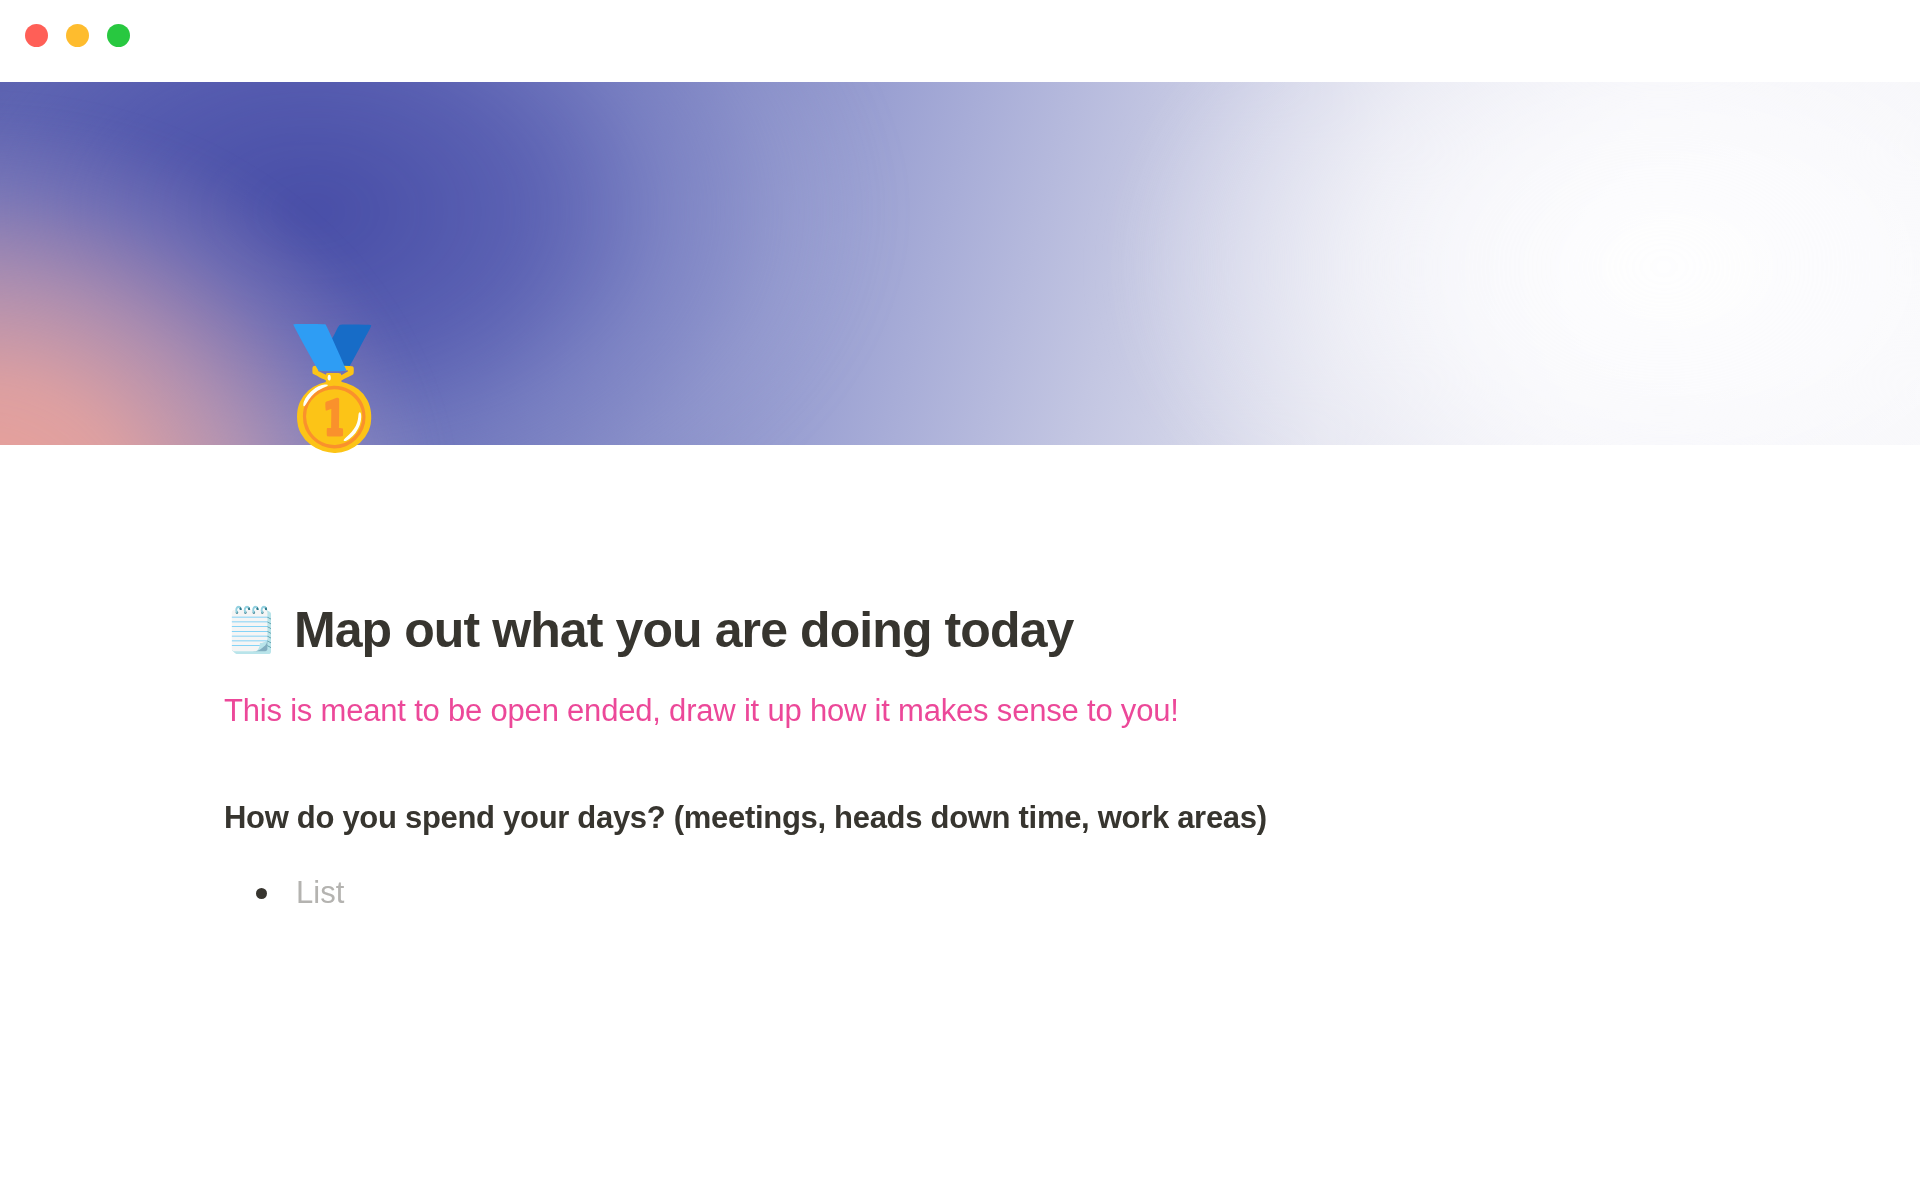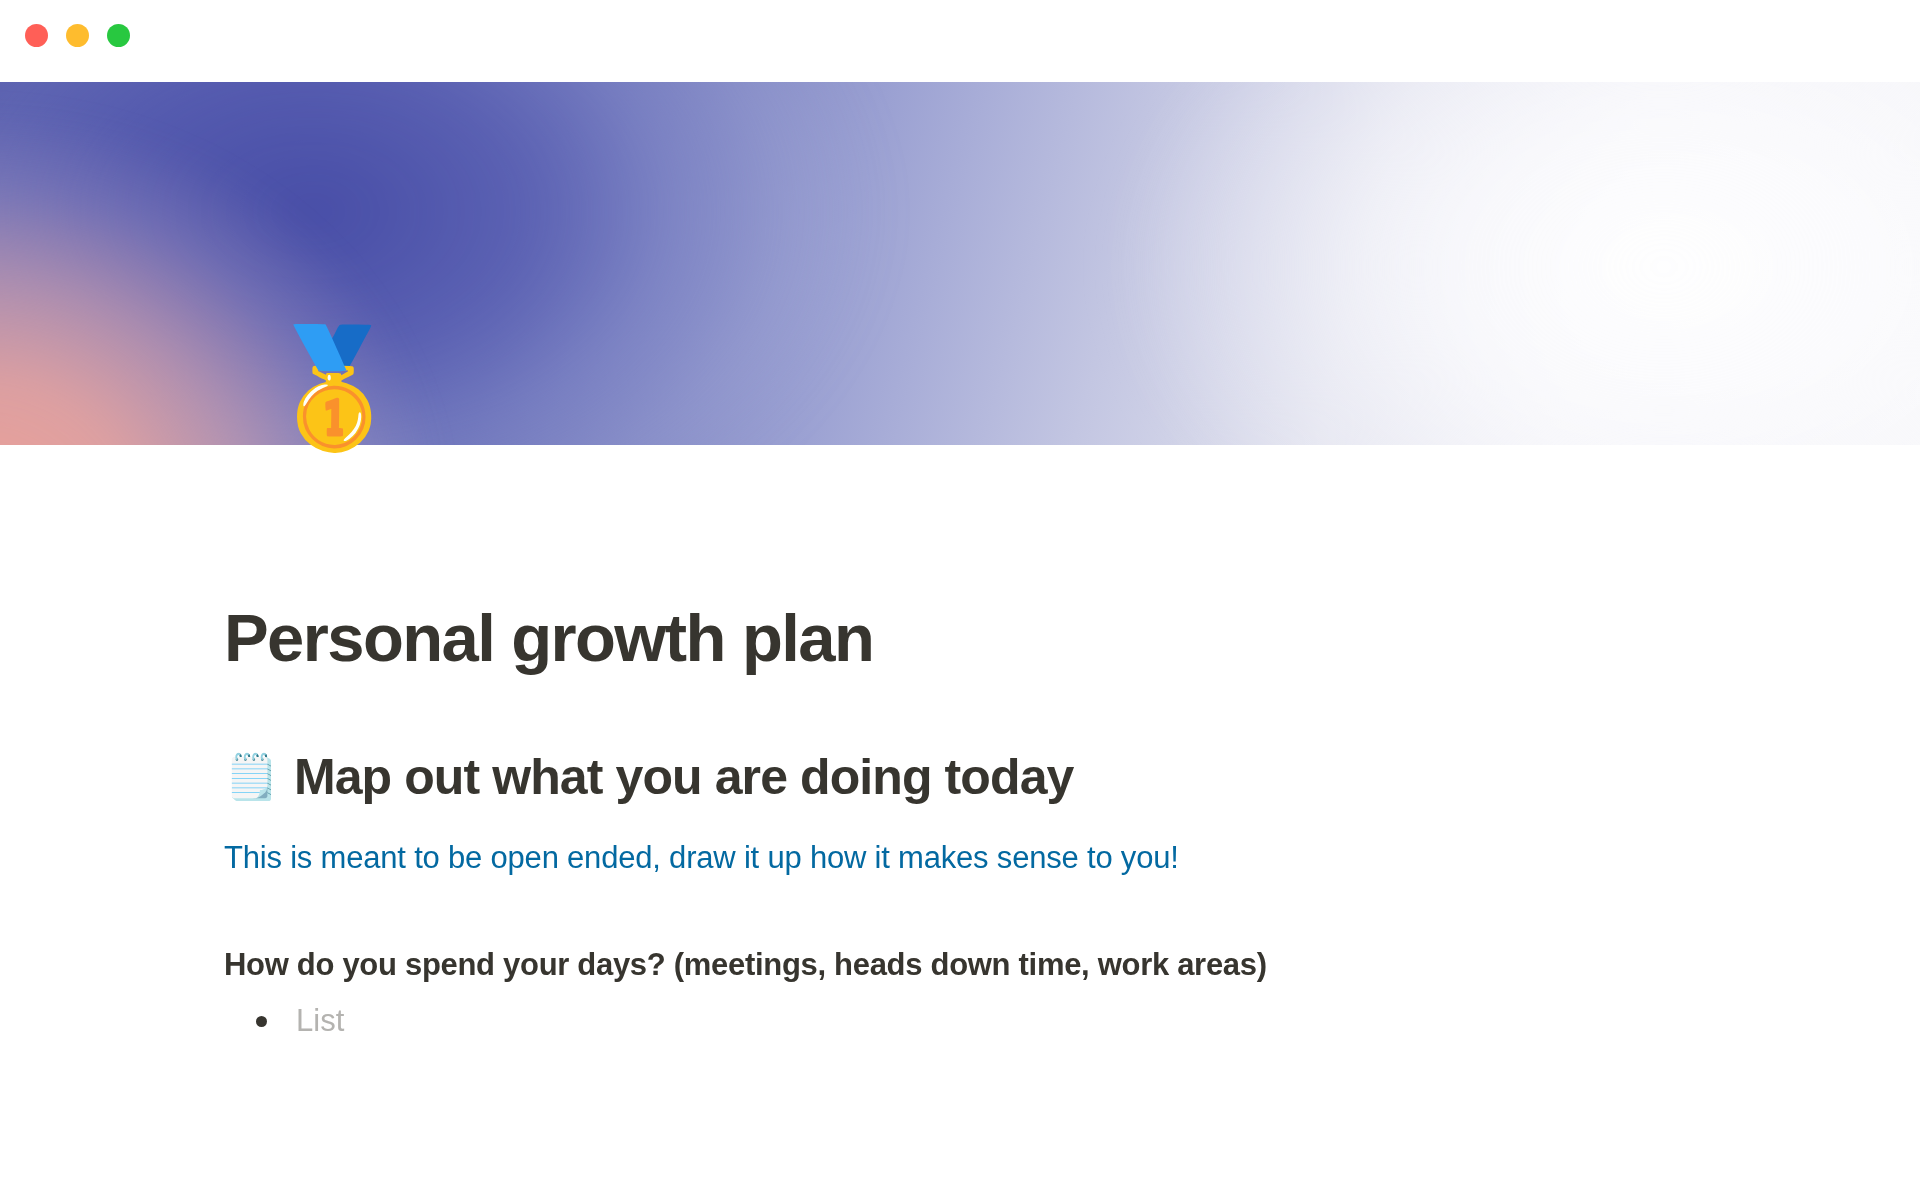--- a/index.html
+++ b/index.html
@@ -160,33 +160,33 @@
     line-height: 1.2;
     margin-bottom: 28px;
   }
   .heading-2 .h2-emoji {
     font-size: 44px;
     line-height: 1;
   }
 
   .paragraph {
     font-size: 31px;
-    color: #0369a1;
+    color: #ec4899;
     line-height: 1.5;
     letter-spacing: -0.2px;
     margin-bottom: 60px;
   }
 
   .paragraph-strong {
     font-size: 31px;
     font-weight: 700;
     color: #37352f;
     line-height: 1.5;
     letter-spacing: -0.3px;
-    margin-bottom: 10px;
+    margin-bottom: 29px;
   }
 
   .bullet-list { list-style: none; padding-left: 0; }
   .bullet-item {
     display: flex;
     align-items: flex-start;
     font-size: 31px;
     line-height: 1.5;
     color: #b4b3b0;
     padding-left: 32px;
@@ -221,21 +221,20 @@
     <div class="cover-pink"></div>
     <div class="cover-white"></div>
   </div>
 
   <div class="page">
 
     <div class="page-icon">🥇</div>
 
     <div class="content">
 
-      <h1 class="page-title">Personal growth plan</h1>
 
       <h2 class="heading-2">
         <span class="h2-emoji">🗒️</span>
         <span>Map out what you are doing today</span>
       </h2>
 
       <p class="paragraph">This is meant to be open ended, draw it up how it makes sense to you!</p>
 
       <p class="paragraph-strong">How do you spend your days? (meetings, heads down time, work areas)</p>
 

